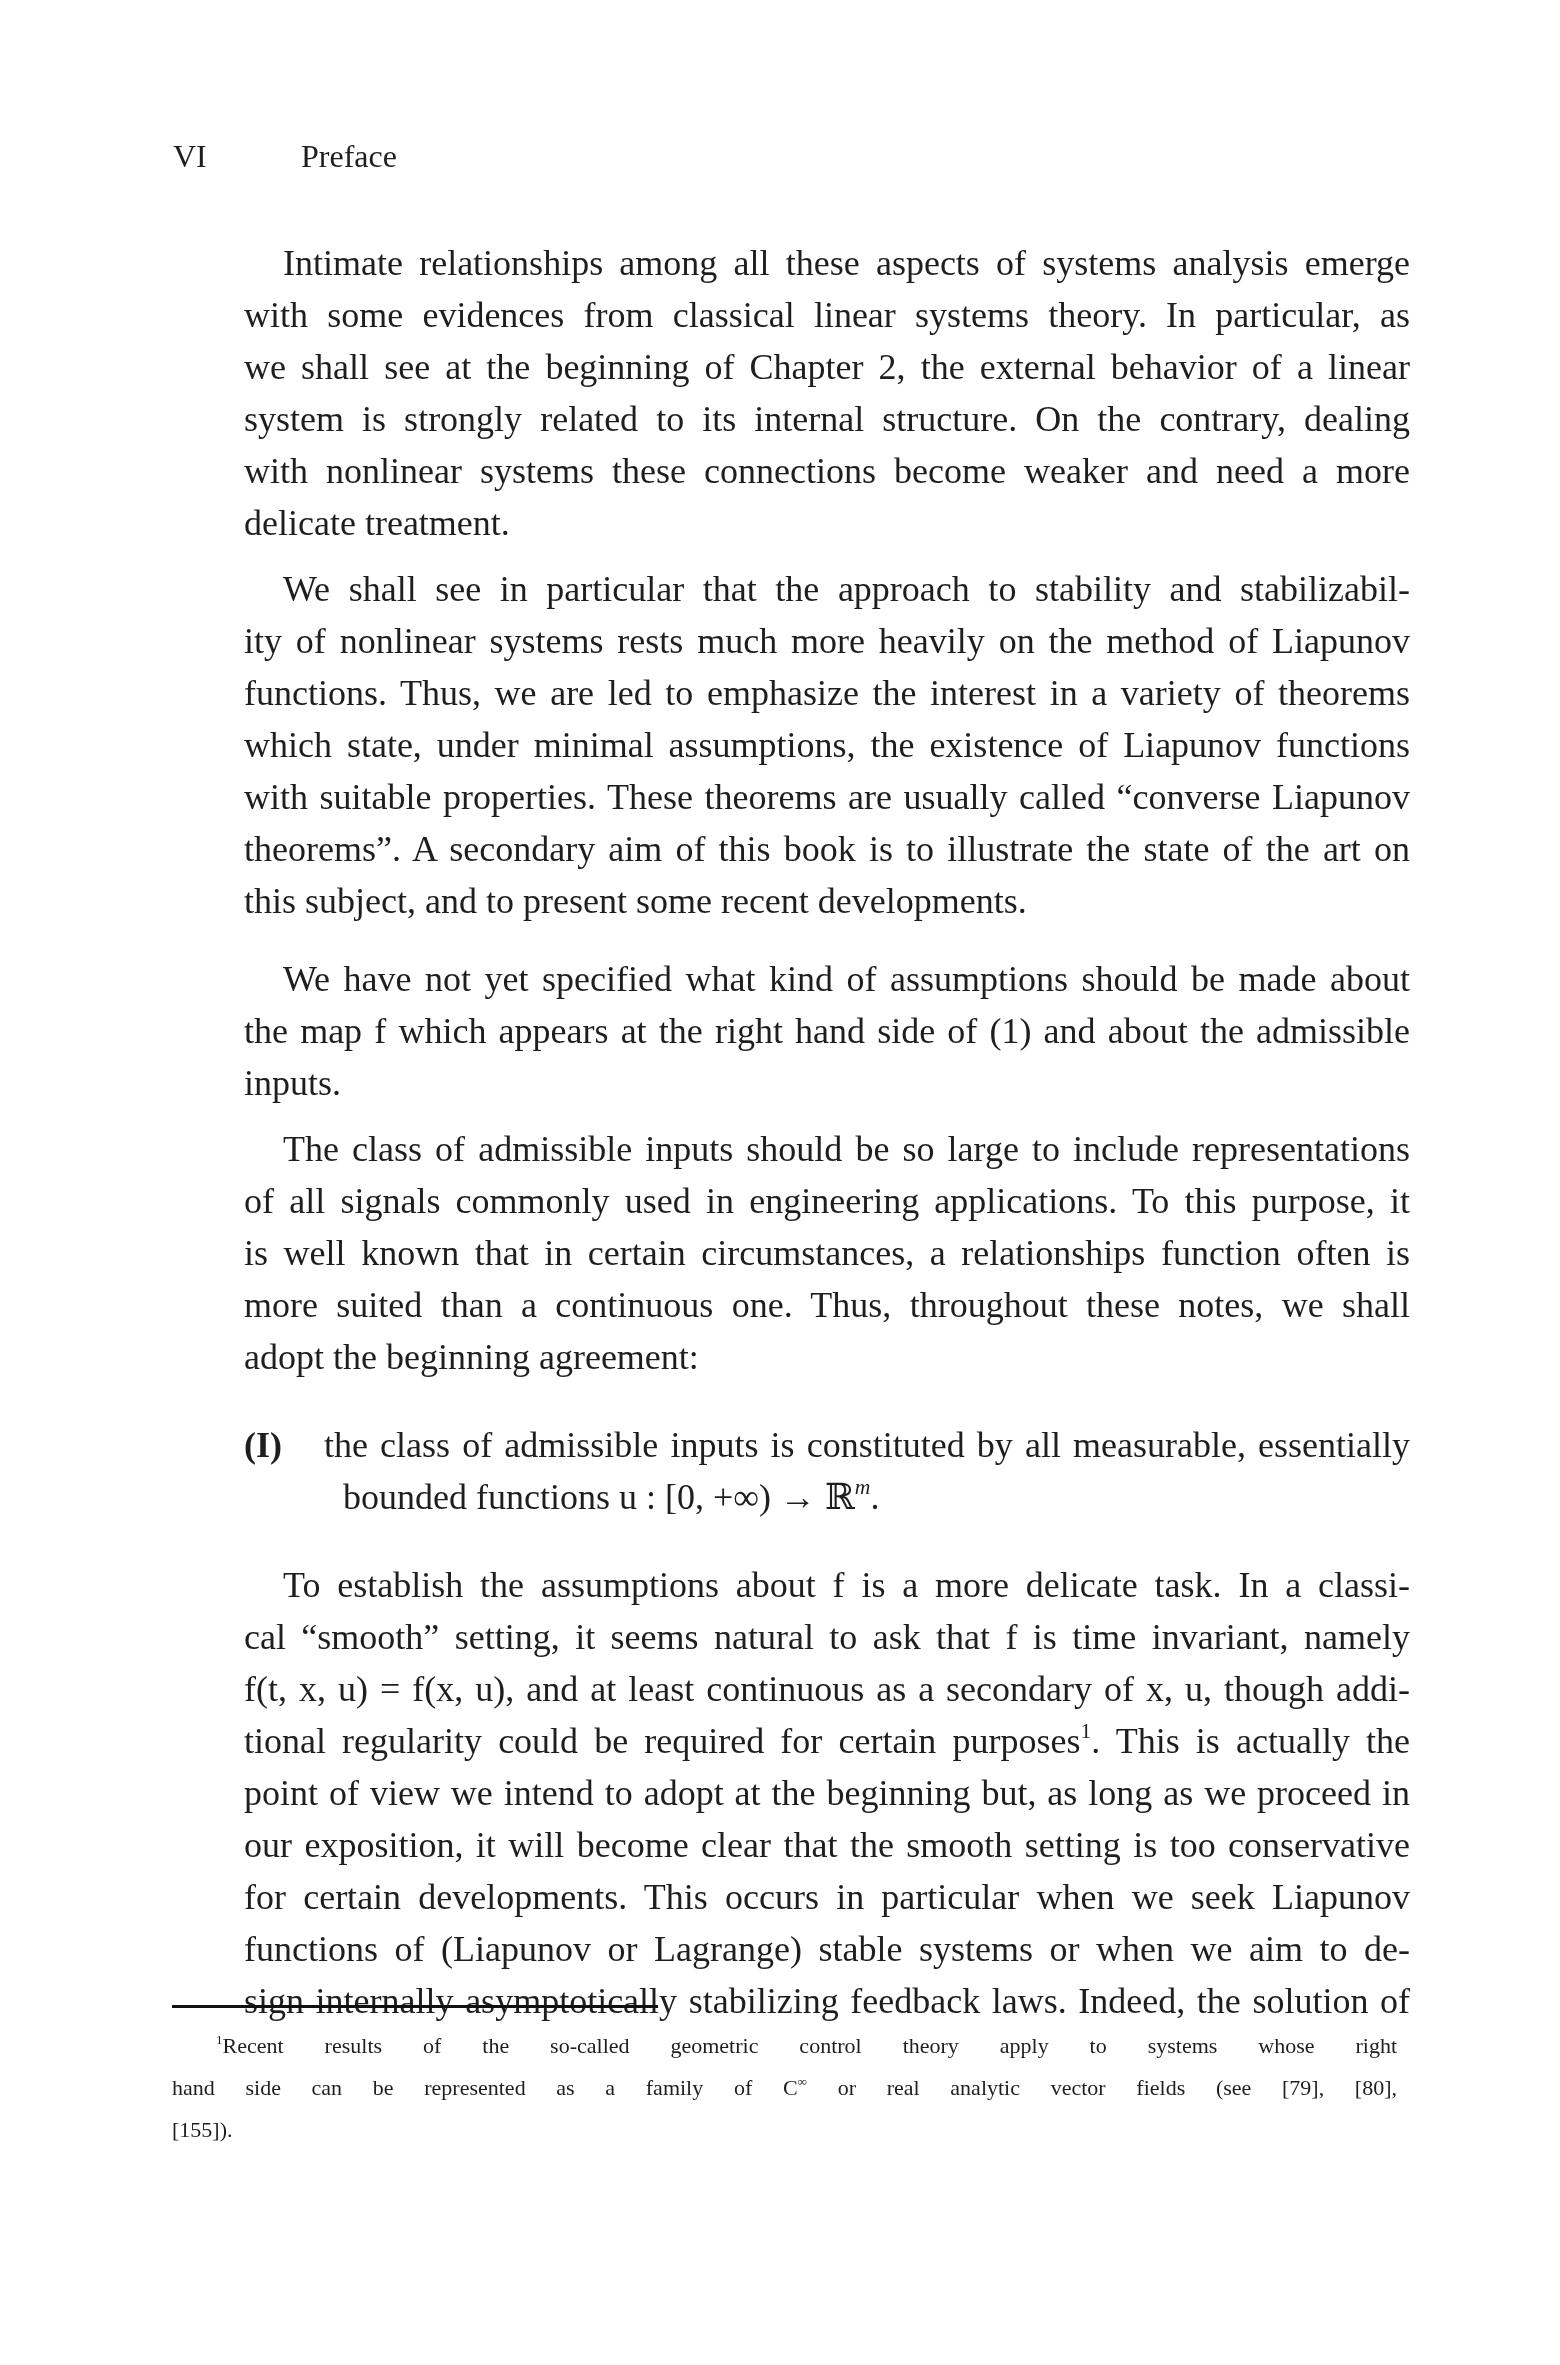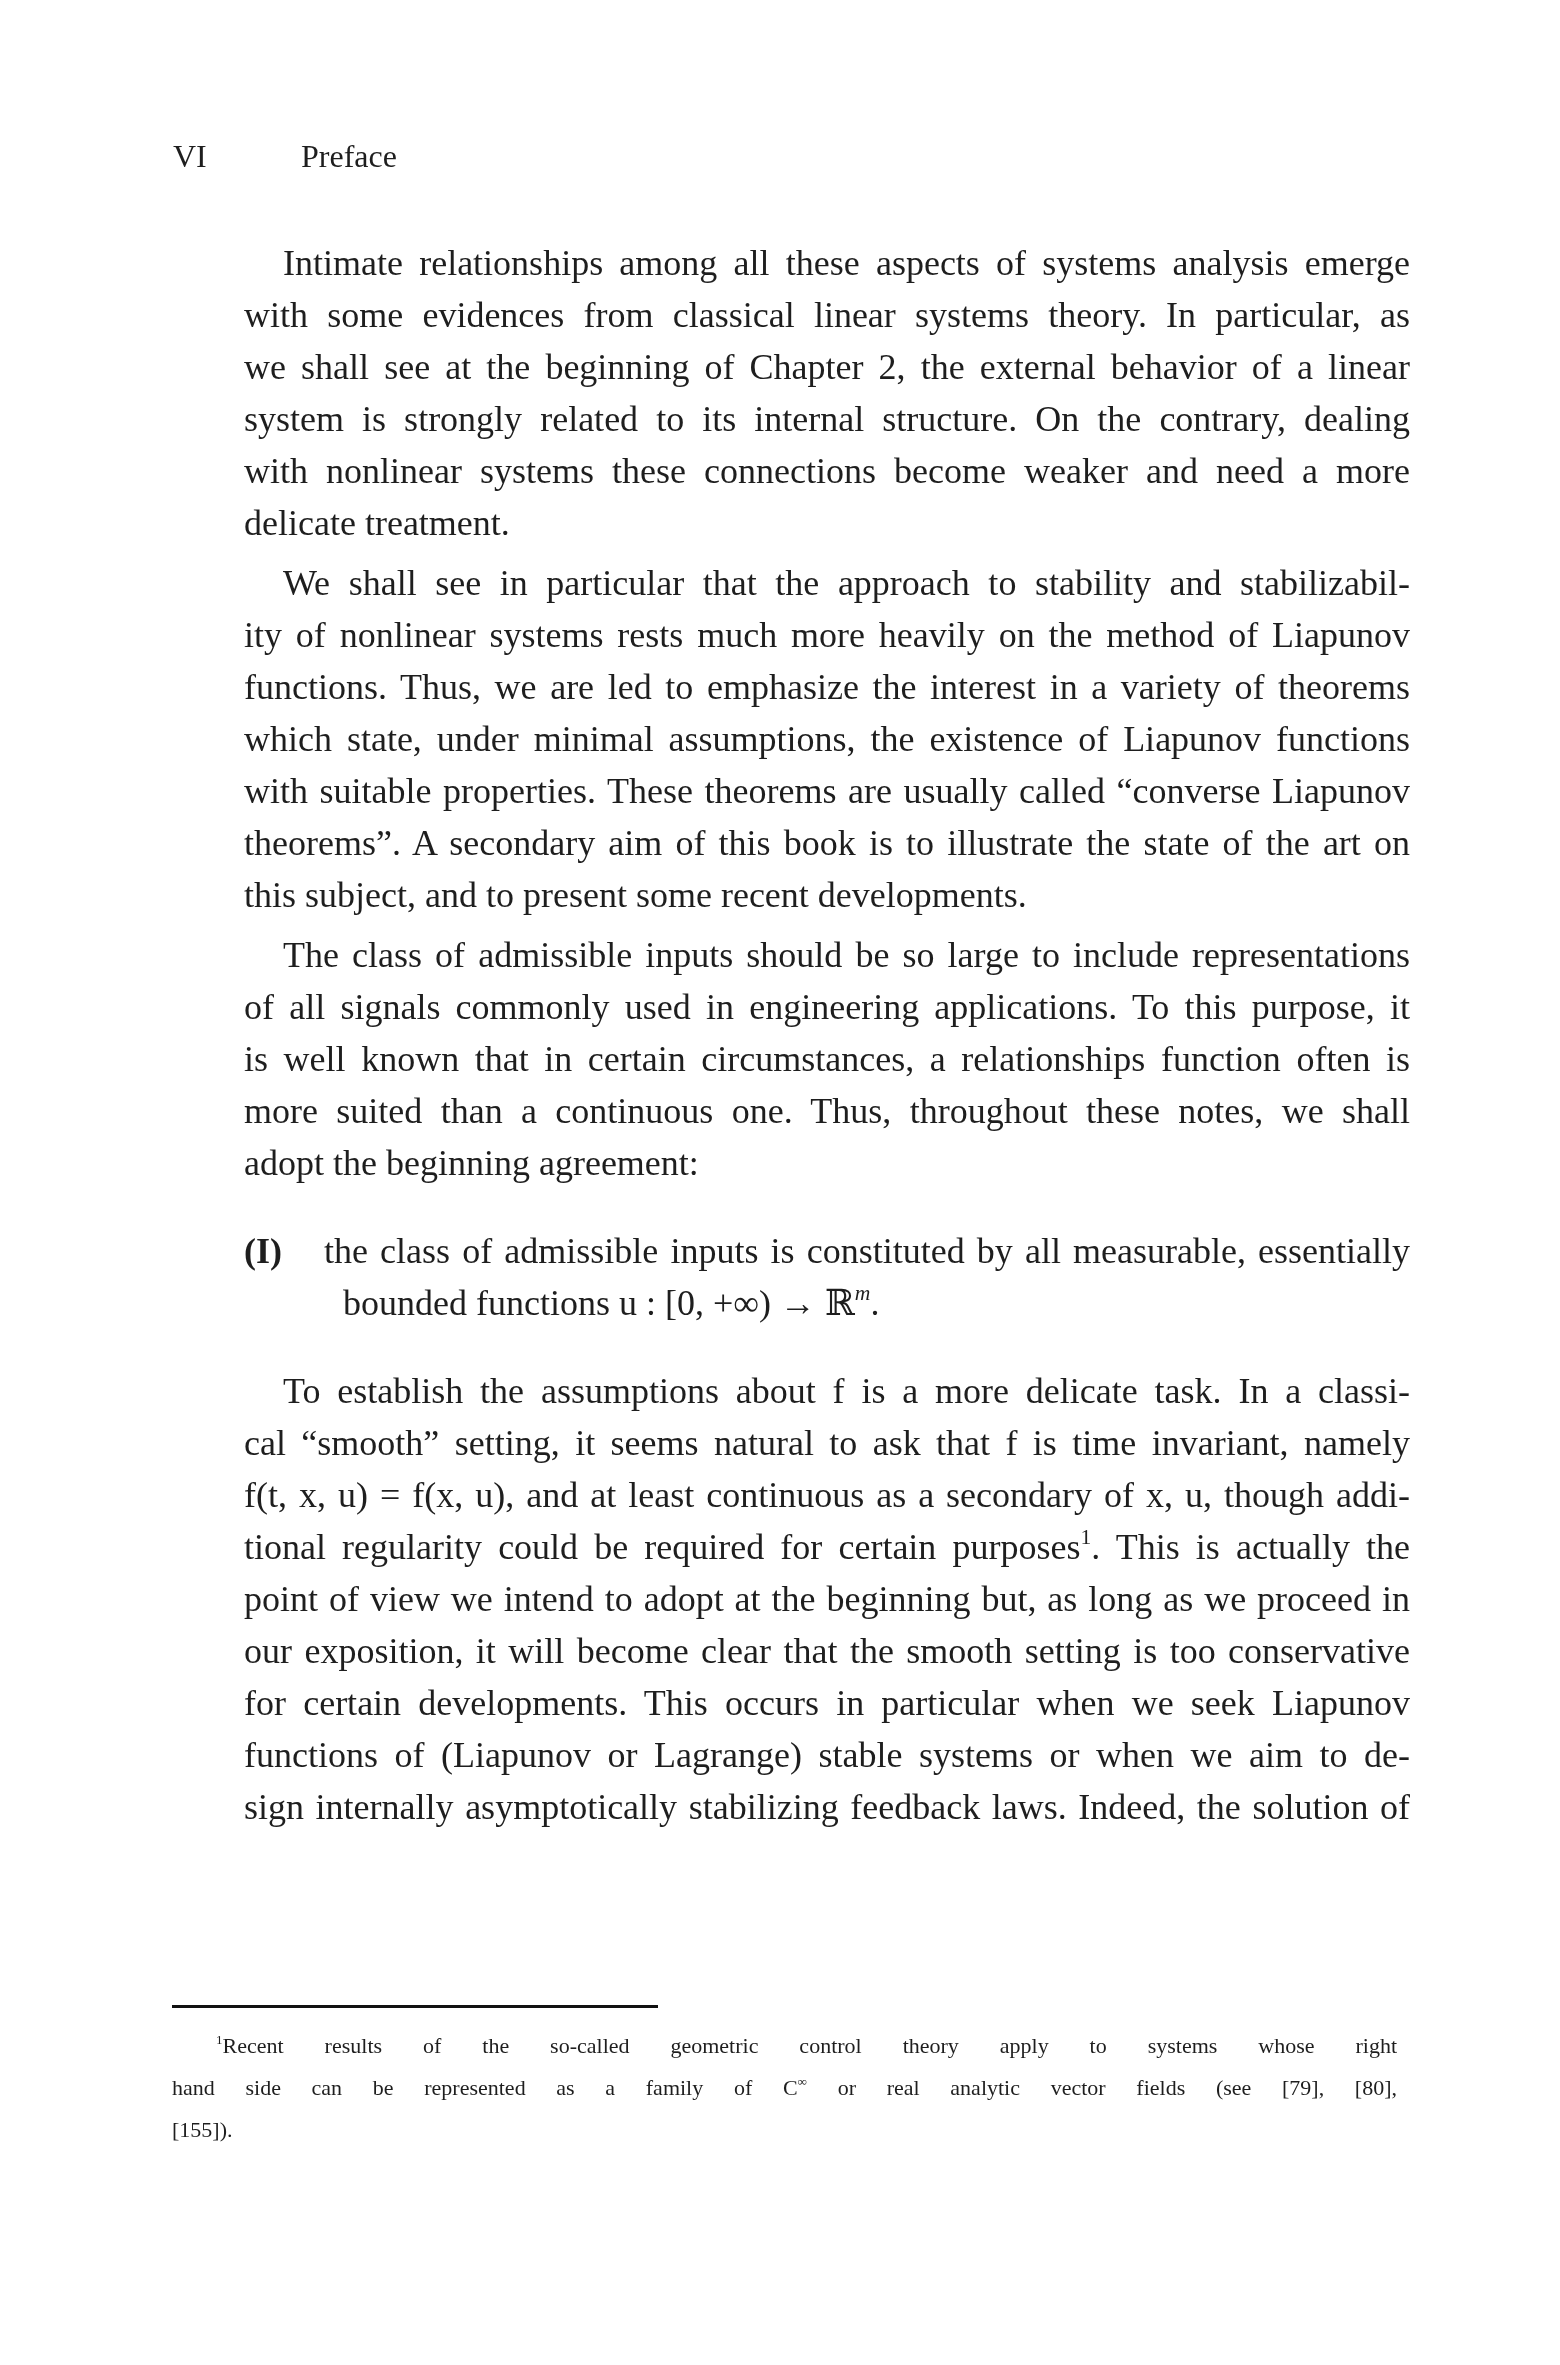--- a/index.html
+++ b/index.html
@@ -3,21 +3,21 @@
 <meta charset="utf-8">
 <style>
   html, body { margin: 0; padding: 0; background: #ffffff; }
   body { width: 1560px; height: 2366px; position: relative; overflow: hidden;
          font-family: "Liberation Serif", "DejaVu Serif", serif; color: #1e1e1e; }
   .page-header { position: absolute; top: 136px; left: 173px; font-size: 32px; line-height: 41px; }
   .page-header .pgnum { position: absolute; left: 0; top: 0; white-space: nowrap; }
   .page-header .running { position: absolute; left: 128px; top: 0; white-space: nowrap; }
   .body-text { position: absolute; left: 244px; top: 237px; width: 1166px; font-size: 36px; line-height: 52px; }
   .para { margin: 0; text-align: justify; text-indent: 0; }
-  .p-gap-small { margin-top: 8px; }
+  .p-gap-small { margin-top: 14px; }
   .p-gap-big { margin-top: 25.6px; }
   .list-item { margin-top: 36px; margin-bottom: 36px; position: relative; padding-left: 80px; text-align: justify; }
   .list-item .label { position: absolute; left: 0; top: 0; }
   .list-item .label b { font-weight: bold; }
   .ital { }
   .math { font-style: italic; }
   sup { font-size: 0.6em; line-height: 0; vertical-align: 0.7em; }
   .footnote-rule { position: absolute; left: 172px; top: 2005px; width: 486px; height: 2.6px; background: #111; }
   .footnote { position: absolute; left: 172px; top: 2025px; width: 1225px; font-size: 22px; line-height: 42px; text-align: justify; }
   .footnote .fn-first { padding-left: 44px; }
@@ -46,20 +46,25 @@
   <div class="para p-gap-small">
     <span class="jl" style="padding-left:39px">We shall see in particular that the approach to stability and stabilizabil-</span>
     <span class="jl">ity of nonlinear systems rests much more heavily on the method of Liapunov</span>
     <span class="jl">functions.  Thus, we are led to emphasize the interest in a variety of theorems</span>
     <span class="jl">which state, under minimal assumptions, the existence of Liapunov functions</span>
     <span class="jl">with suitable properties.  These theorems are usually called “converse Liapunov</span>
     <span class="jl">theorems”. A secondary aim of this book is to illustrate the state of the art on</span>
     <span class="jl last">this subject, and to present some recent developments.</span>
   </div>
 
+  <div class="para p-gap-big">
+    <span class="jl" style="padding-left:39px">We have not yet specified what kind of assumptions should be made about</span>
+    <span class="jl">the map f which appears at the right hand side of (1) and about the admissible</span>
+    <span class="jl last">inputs.</span>
+  </div>
 
   <div class="para p-gap-small">
     <span class="jl" style="padding-left:39px">The class of admissible inputs should be so large to include representations</span>
     <span class="jl">of all signals commonly used in engineering applications.  To this purpose, it</span>
     <span class="jl">is well known that in certain circumstances, a relationships function often is</span>
     <span class="jl">more suited than a continuous one.  Thus, throughout these notes, we shall</span>
     <span class="jl last">adopt the beginning agreement:</span>
   </div>
 
   <div class="list-item">

